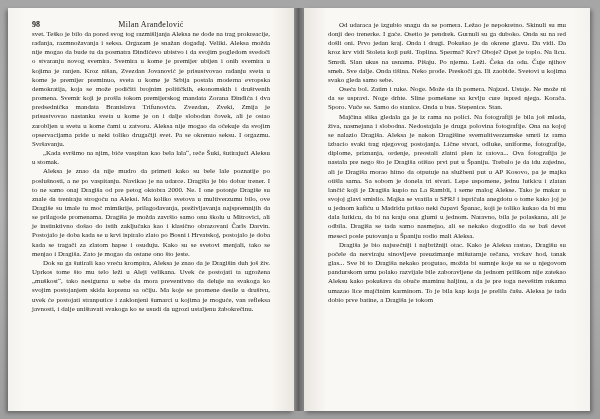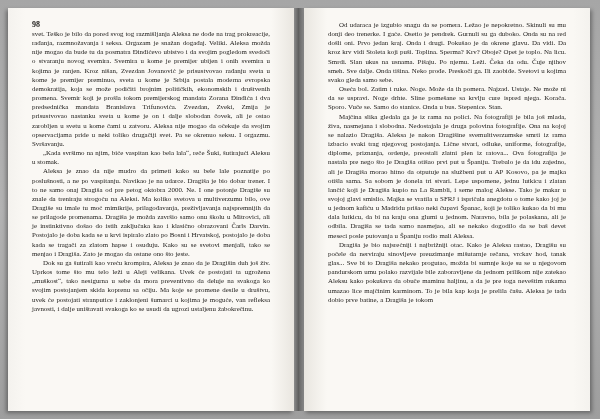--- a/index.html
+++ b/index.html
@@ -78,20 +78,21 @@
   }
 </style>
 </head>
 <body>
 
 <div class="spread">
 
   <div class="page left">
     <div class="page-header">
       <span class="num">98</span>
+      <span class="head">Milan Aranđelović</span>
       <span class="num"></span>
     </div>
     <div class="body-text">
       <p class="cont">svet. Teško je bilo da pored svog tog razmišljanja Aleksa ne dođe na trag prokreacije, rađanja, razmnožavanja i seksa. Orgazam je snažan događaj. Veliki. Aleksa možda nije mogao da bude tu da posmatra Đinđićevo ubistvo i da svojim pogledom svedoči o stvaranju novog svemira. Svemira u kome je premijer ubijen i onih svemira u kojima je ranjen. Kroz nišan, Zvezdan Jovanović je prisustvovao rađanju sveta u kome je premijer preminuo, sveta u kome je Srbija postala moderna evropska demokratija, koja se može podičiti brojnim političkih, ekonomskih i društvenih promena. Svemir koji je prošla tokom premijerskog mandata Zorana Đinđića i dva predsednička mandata Branislava Trifunovića. Zvezdan, Zveki, Zmija je prisustvovao nastanku sveta u kome je on i dalje slobodan čovek, ali je ostao zarobljen u svetu u kome čami u zatvoru. Aleksa nije mogao da očekuje da svojim opservacijama pride u neki toliko drugačiji svet. Pa se okrenuo seksu. I orgazmu. Svršavanju.</p>
       <p>„Kada svršimo na njim, biće vaspitan kao bela lala“, reče Šuki, šutirajući Aleksu u stomak.</p>
       <p>Aleksa je znao da nije mudro da primeti kako su bele lale poznatije po poslušnosti, a ne po vaspitanju. Navikao je na udarce. Dragiša je bio dobar trener. I to ne samo onaj Dragiša od pre petog oktobra 2000. Ne. I one potonje Dragiše su znale da treniraju strogoću na Aleksi. Ma koliko svetova u multiverzumu bilo, ove Dragiše su imale tu moć mimikrije, prilagođavanja, preživljavanja najspremnijih da se prilagode promenama. Dragiša je možda završio samo onu školu u Mitrovici, ali je instinktivno došao do istih zaključaka kao i klasično obrazovani Čarls Darvin. Postojalo je doba kada se u krvi ispiralo zlato po Bosni i Hrvatskoj, postojalo je doba kada se tragači za zlatom hapse i osuđuju. Kako su se svetovi menjali, tako se menjao i Dragiša. Zato je mogao da ostane ono što jeste.</p>
       <p>Dok su ga šutirali kao vreću krompira, Aleksa je znao da je Dragišin duh još živ. Uprkos tome što mu telo leži u Aleji velikana. Uvek će postojati ta ugrožena „muškost“, tako nesigurna u sebe da mora preventivno da deluje na svakoga ko svojim postojanjem skida koprenu sa očiju. Ma koje se promene desile u društvu, uvek će postojati stranputice i zaklonjeni šumarci u kojima je moguće, van refleksa javnosti, i dalje uništavati svakoga ko se usudi da ugrozi ustaljenu žabokrečinu.</p>
     </div>
   </div>
 

